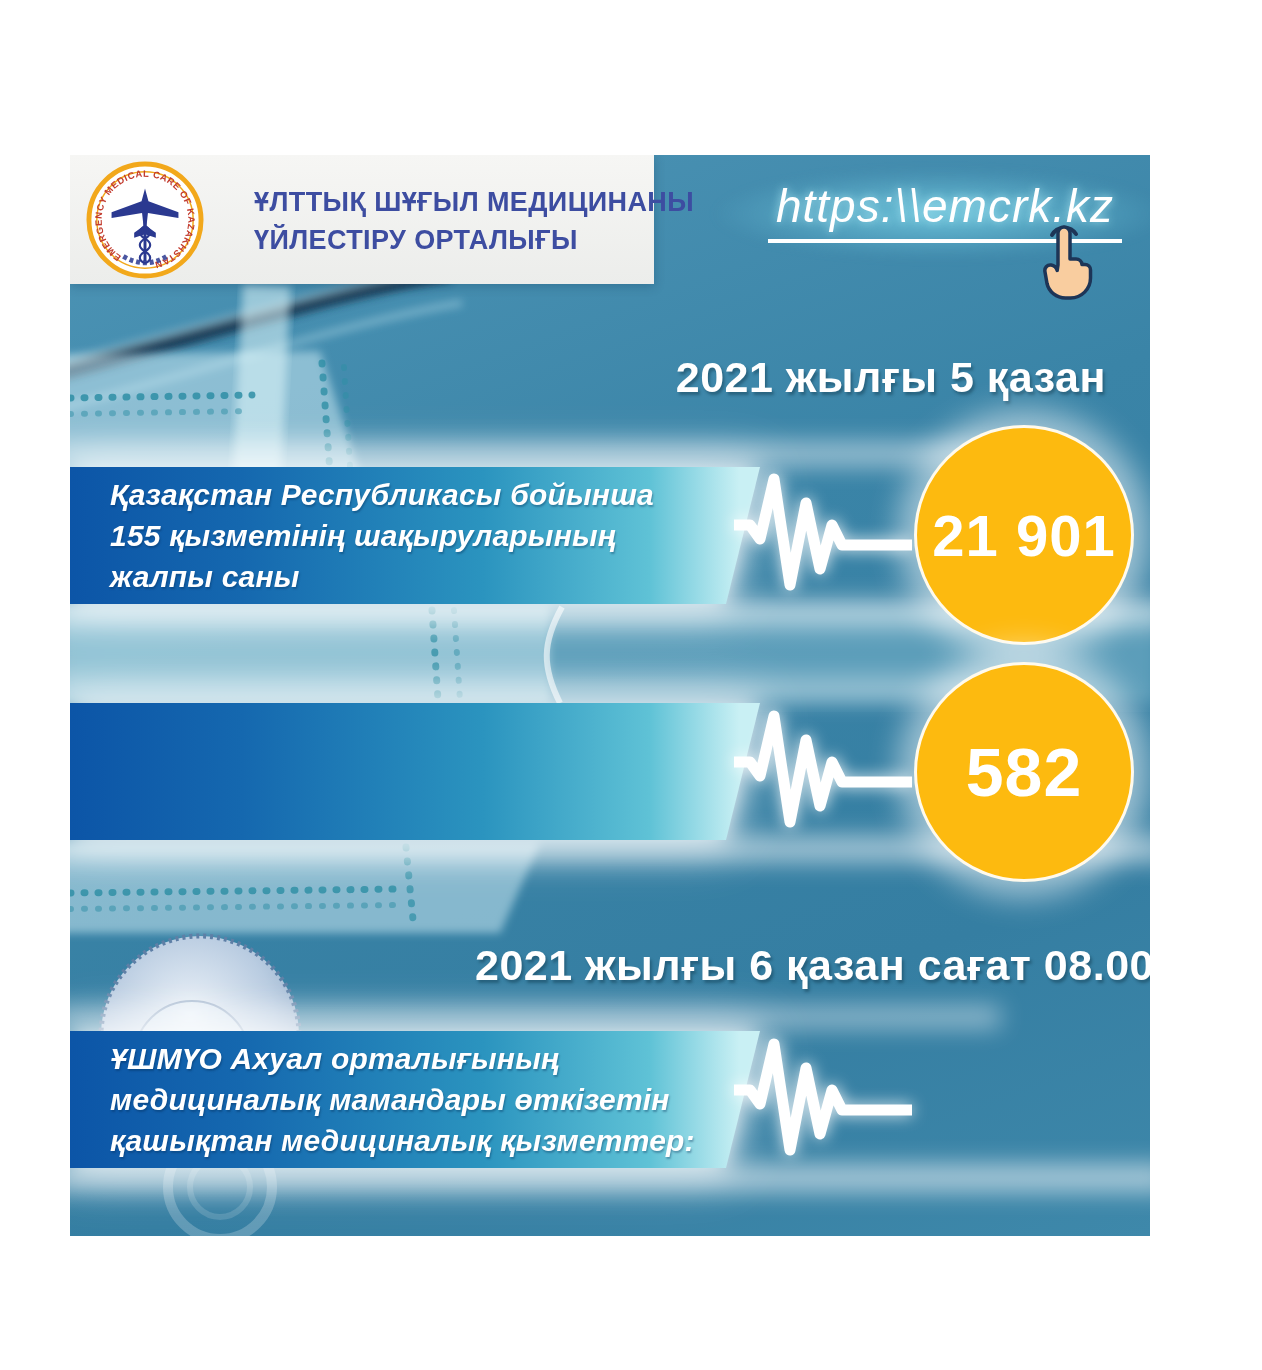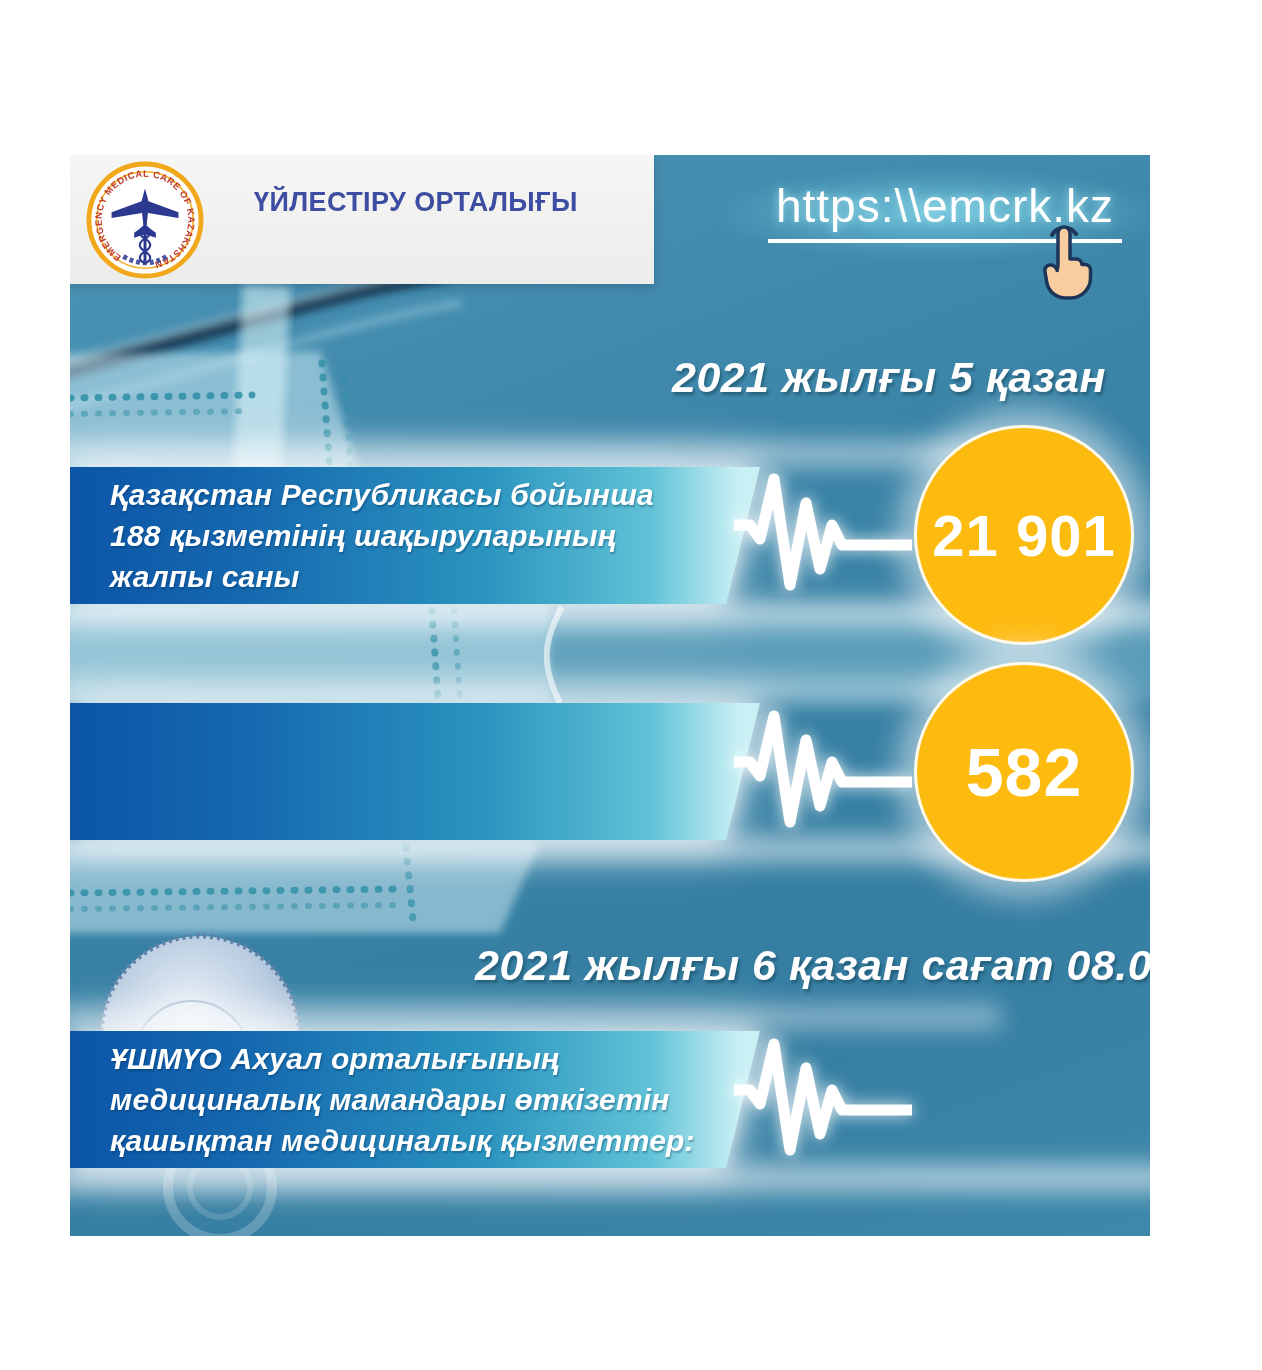--- a/index.html
+++ b/index.html
@@ -24,28 +24,28 @@
     font-size:27px;font-weight:bold;line-height:38px;letter-spacing:.4px;white-space:nowrap;
   }
   
   .url-glow{
     position:absolute;left:640px;top:14px;width:460px;height:90px;z-index:1;
     background:radial-gradient(ellipse at center,rgba(130,222,240,.65) 0%,rgba(130,222,240,0) 70%);
     filter:blur(6px);
   }
   .url-wrap{position:absolute;left:655px;top:24px;width:440px;text-align:center;z-index:2;}
   .url{
-    font-size:46px;color:#fff;text-decoration:none;cursor:pointer;
+    font-size:46px;font-style:italic;color:#fff;text-decoration:none;cursor:pointer;
     border-bottom:4px solid #fff;padding:0 8px 7px;letter-spacing:1px;
     text-shadow:0 0 10px rgba(180,240,250,.8);
   }
   .hand{position:absolute;left:962px;top:64px;width:64px;height:84px;z-index:2;}
   
   .section-date{
-    position:absolute;color:#fff;font-size:43px;font-weight:bold;font-style:italic;
+    position:absolute;color:#fff;font-size:43px;font-weight:bold;
     letter-spacing:.5px;text-shadow:2px 3px 3px rgba(15,55,75,.45);white-space:nowrap;z-index:2;
   }
   #date1{top:198px;right:44px;}
   #date2{top:786px;left:405px;}
   
   .bar-wrap{
     position:absolute;left:0;z-index:1;
     filter:drop-shadow(0 0 12px rgba(255,255,255,.9)) drop-shadow(0 0 26px rgba(255,255,255,.5));
   }
   #b1{top:312px}#b2{top:548px}#b3{top:876px}
@@ -157,39 +157,40 @@
       </g>
       <g>
         <path fill="#2B3990" d="M60,28 L63.5,41 L94,52 L94,58 L63,53 L61.5,66 L71,73 L71,78 L60,74.5 L49,78 L49,73 L58.5,66 L57,53 L26,58 L26,52 L56.5,41 Z"></path>
         <line x1="60" y1="62" x2="60" y2="102" stroke="#2B3990" stroke-width="3"></line>
         <path d="M60,66 c-7,4 -7,9 0,13 c7,4 7,9 0,13 c-7,4 -7,9 0,12" stroke="#2B3990" stroke-width="2.2" fill="none"></path>
         <path d="M60,66 c7,4 7,9 0,13 c-7,4 -7,9 0,13 c7,4 7,9 0,12" stroke="#2B3990" stroke-width="2.2" fill="none"></path>
         <path d="M38,97 q22,13 44,0" stroke="#2B3990" stroke-width="5" stroke-dasharray="4 3" fill="none" opacity="0.85"></path>
       </g>
     </svg>
     <div class="org-title">
+      <div>ҰЛТТЫҚ ШҰҒЫЛ МЕДИЦИНАНЫ</div>
       <div>ҮЙЛЕСТІРУ ОРТАЛЫҒЫ</div>
     </div>
   </div>
 
   <div class="url-glow"></div>
   <div class="url-wrap">
     <a class="url">https:\\emcrk.kz</a>
   </div>
   <svg class="hand" viewBox="0 0 64 84">
     <path d="M20,16 A14,14 0 0 1 44,15" stroke="#1D3557" stroke-width="4" fill="none" stroke-linecap="round"></path>
     <path d="M26,46 V14 a6,6 0 0 1 12,0 V40 h6 a6,6 0 0 1 6,5.5 h3 a5.5,5.5 0 0 1 5.5,5.5 v8 c0,11-9,20-20,20 h-5 c-9,0-16.5-6-18.5-14.5 L13,53 c-0.9-4 2.2-7.6 6.2-7 2.9,0.4 5.1,2.6 6,5.4 z" fill="#F9CD9F" stroke="#1D3557" stroke-width="3.5" stroke-linejoin="round" stroke-linecap="round"></path>
   </svg>
 
   <div class="section-date" id="date1">2021 жылғы 5 қазан</div>
 
   <div class="bar-wrap" id="b1">
     <div class="bar">
       <span class="line">Қазақстан Республикасы бойынша</span>
-      <span class="line">188 қызметінің шақыруларының</span>
+      <span class="line">155 қызметінің шақыруларының</span>
       <span class="line">жалпы саны</span>
     </div>
   </div>
   <svg class="ekg" id="e1" viewBox="0 0 178 132">
     <path d="M0,56 L16,56 L26,70 L40,10 L56,116 L72,34 L86,100 L98,56 L108,76 L178,76" fill="none" stroke="#fff" stroke-width="11" stroke-linejoin="round" stroke-linecap="round"></path>
   </svg>
   <div class="badge" id="v1">21 901</div>
 
   <div class="bar-wrap" id="b2">
     <div class="bar">

